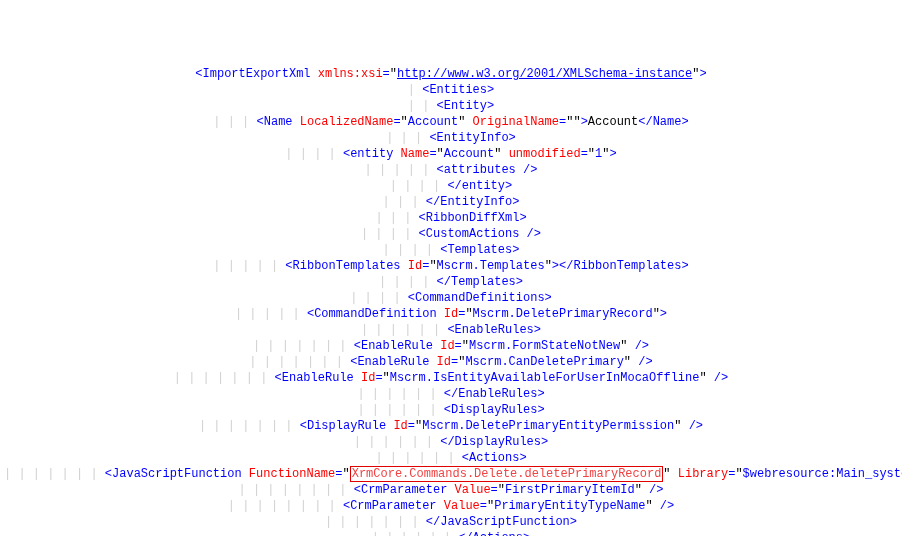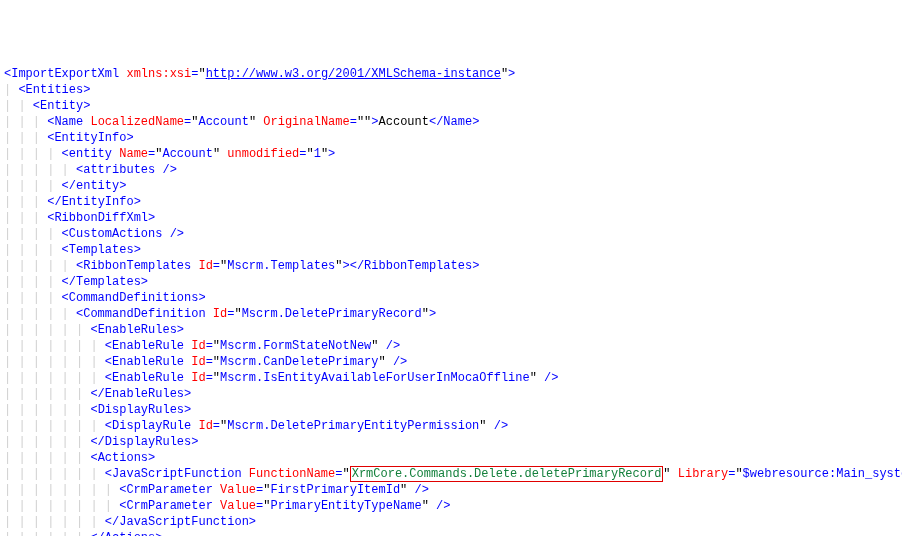--- a/index.html
+++ b/index.html
@@ -6,29 +6,29 @@
     margin: 0;
     padding: 2px 4px;
     font-family: Consolas, "Courier New", monospace;
     font-size: 12px;
     line-height: 16px;
     background: #fff;
     color: #000;
     white-space: pre;
     overflow: hidden;
   }
-  .line { display: block; }
+  .line { display: block; text-align: center; }
   .b { color: #0000ff; }    
   .r { color: #ff0000; }    
   .k { color: #000000; }    
   .url { color: #0000ff; text-decoration: underline; }
   .hl {
     border: 1px solid #e00000;
     padding: 0 1px;
-    color: #15803d;
+    color: #ef4444;
   }
   .guide { color: #d0d0d0; }
 </style>
 </head>
 <body>
 
 
 
 <div id="code"><span class="line"><span class="guide"></span><span class="b">&lt;</span><span class="b">ImportExportXml</span><span class="k"> </span><span class="r">xmlns:xsi</span><span class="b">=</span><span class="k">"</span><span class="url">http://www.w3.org/2001/XMLSchema-instance</span><span class="k">"</span><span class="b">&gt;</span></span><span class="line"><span class="guide">| </span><span class="b">&lt;</span><span class="b">Entities</span><span class="b">&gt;</span></span><span class="line"><span class="guide">| | </span><span class="b">&lt;</span><span class="b">Entity</span><span class="b">&gt;</span></span><span class="line"><span class="guide">| | | </span><span class="b">&lt;</span><span class="b">Name</span><span class="k"> </span><span class="r">LocalizedName</span><span class="b">=</span><span class="k">"</span><span class="b">Account</span><span class="k">"</span><span class="k"> </span><span class="r">OriginalName</span><span class="b">=</span><span class="k">""</span><span class="b">&gt;</span><span class="k">Account</span><span class="b">&lt;/</span><span class="b">Name</span><span class="b">&gt;</span></span><span class="line"><span class="guide">| | | </span><span class="b">&lt;</span><span class="b">EntityInfo</span><span class="b">&gt;</span></span><span class="line"><span class="guide">| | | | </span><span class="b">&lt;</span><span class="b">entity</span><span class="k"> </span><span class="r">Name</span><span class="b">=</span><span class="k">"</span><span class="b">Account</span><span class="k">"</span><span class="k"> </span><span class="r">unmodified</span><span class="b">=</span><span class="k">"</span><span class="b">1</span><span class="k">"</span><span class="b">&gt;</span></span><span class="line"><span class="guide">| | | | | </span><span class="b">&lt;</span><span class="b">attributes</span><span class="b"> /&gt;</span></span><span class="line"><span class="guide">| | | | </span><span class="b">&lt;/</span><span class="b">entity</span><span class="b">&gt;</span></span><span class="line"><span class="guide">| | | </span><span class="b">&lt;/</span><span class="b">EntityInfo</span><span class="b">&gt;</span></span><span class="line"><span class="guide">| | | </span><span class="b">&lt;</span><span class="b">RibbonDiffXml</span><span class="b">&gt;</span></span><span class="line"><span class="guide">| | | | </span><span class="b">&lt;</span><span class="b">CustomActions</span><span class="b"> /&gt;</span></span><span class="line"><span class="guide">| | | | </span><span class="b">&lt;</span><span class="b">Templates</span><span class="b">&gt;</span></span><span class="line"><span class="guide">| | | | | </span><span class="b">&lt;</span><span class="b">RibbonTemplates</span><span class="k"> </span><span class="r">Id</span><span class="b">=</span><span class="k">"</span><span class="b">Mscrm.Templates</span><span class="k">"</span><span class="b">&gt;&lt;/</span><span class="b">RibbonTemplates</span><span class="b">&gt;</span></span><span class="line"><span class="guide">| | | | </span><span class="b">&lt;/</span><span class="b">Templates</span><span class="b">&gt;</span></span><span class="line"><span class="guide">| | | | </span><span class="b">&lt;</span><span class="b">CommandDefinitions</span><span class="b">&gt;</span></span><span class="line"><span class="guide">| | | | | </span><span class="b">&lt;</span><span class="b">CommandDefinition</span><span class="k"> </span><span class="r">Id</span><span class="b">=</span><span class="k">"</span><span class="b">Mscrm.DeletePrimaryRecord</span><span class="k">"</span><span class="b">&gt;</span></span><span class="line"><span class="guide">| | | | | | </span><span class="b">&lt;</span><span class="b">EnableRules</span><span class="b">&gt;</span></span><span class="line"><span class="guide">| | | | | | | </span><span class="b">&lt;</span><span class="b">EnableRule</span><span class="k"> </span><span class="r">Id</span><span class="b">=</span><span class="k">"</span><span class="b">Mscrm.FormStateNotNew</span><span class="k">"</span><span class="b"> /&gt;</span></span><span class="line"><span class="guide">| | | | | | | </span><span class="b">&lt;</span><span class="b">EnableRule</span><span class="k"> </span><span class="r">Id</span><span class="b">=</span><span class="k">"</span><span class="b">Mscrm.CanDeletePrimary</span><span class="k">"</span><span class="b"> /&gt;</span></span><span class="line"><span class="guide">| | | | | | | </span><span class="b">&lt;</span><span class="b">EnableRule</span><span class="k"> </span><span class="r">Id</span><span class="b">=</span><span class="k">"</span><span class="b">Mscrm.IsEntityAvailableForUserInMocaOffline</span><span class="k">"</span><span class="b"> /&gt;</span></span><span class="line"><span class="guide">| | | | | | </span><span class="b">&lt;/</span><span class="b">EnableRules</span><span class="b">&gt;</span></span><span class="line"><span class="guide">| | | | | | </span><span class="b">&lt;</span><span class="b">DisplayRules</span><span class="b">&gt;</span></span><span class="line"><span class="guide">| | | | | | | </span><span class="b">&lt;</span><span class="b">DisplayRule</span><span class="k"> </span><span class="r">Id</span><span class="b">=</span><span class="k">"</span><span class="b">Mscrm.DeletePrimaryEntityPermission</span><span class="k">"</span><span class="b"> /&gt;</span></span><span class="line"><span class="guide">| | | | | | </span><span class="b">&lt;/</span><span class="b">DisplayRules</span><span class="b">&gt;</span></span><span class="line"><span class="guide">| | | | | | </span><span class="b">&lt;</span><span class="b">Actions</span><span class="b">&gt;</span></span><span class="line"><span class="guide">| | | | | | | </span><span class="b">&lt;</span><span class="b">JavaScriptFunction</span><span class="k"> </span><span class="r">FunctionName</span><span class="b">=</span><span class="k">"</span><span class="hl">XrmCore.Commands.Delete.deletePrimaryRecord</span><span class="k">"</span><span class="k"> </span><span class="r">Library</span><span class="b">=</span><span class="k">"</span><span class="b">$webresource:Main_system_library.js</span></span><span class="line"><span class="guide">| | | | | | | | </span><span class="b">&lt;</span><span class="b">CrmParameter</span><span class="k"> </span><span class="r">Value</span><span class="b">=</span><span class="k">"</span><span class="b">FirstPrimaryItemId</span><span class="k">"</span><span class="b"> /&gt;</span></span><span class="line"><span class="guide">| | | | | | | | </span><span class="b">&lt;</span><span class="b">CrmParameter</span><span class="k"> </span><span class="r">Value</span><span class="b">=</span><span class="k">"</span><span class="b">PrimaryEntityTypeName</span><span class="k">"</span><span class="b"> /&gt;</span></span><span class="line"><span class="guide">| | | | | | | </span><span class="b">&lt;/</span><span class="b">JavaScriptFunction</span><span class="b">&gt;</span></span><span class="line"><span class="guide">| | | | | | </span><span class="b">&lt;/</span><span class="b">Actions</span><span class="b">&gt;</span></span></div>
 

